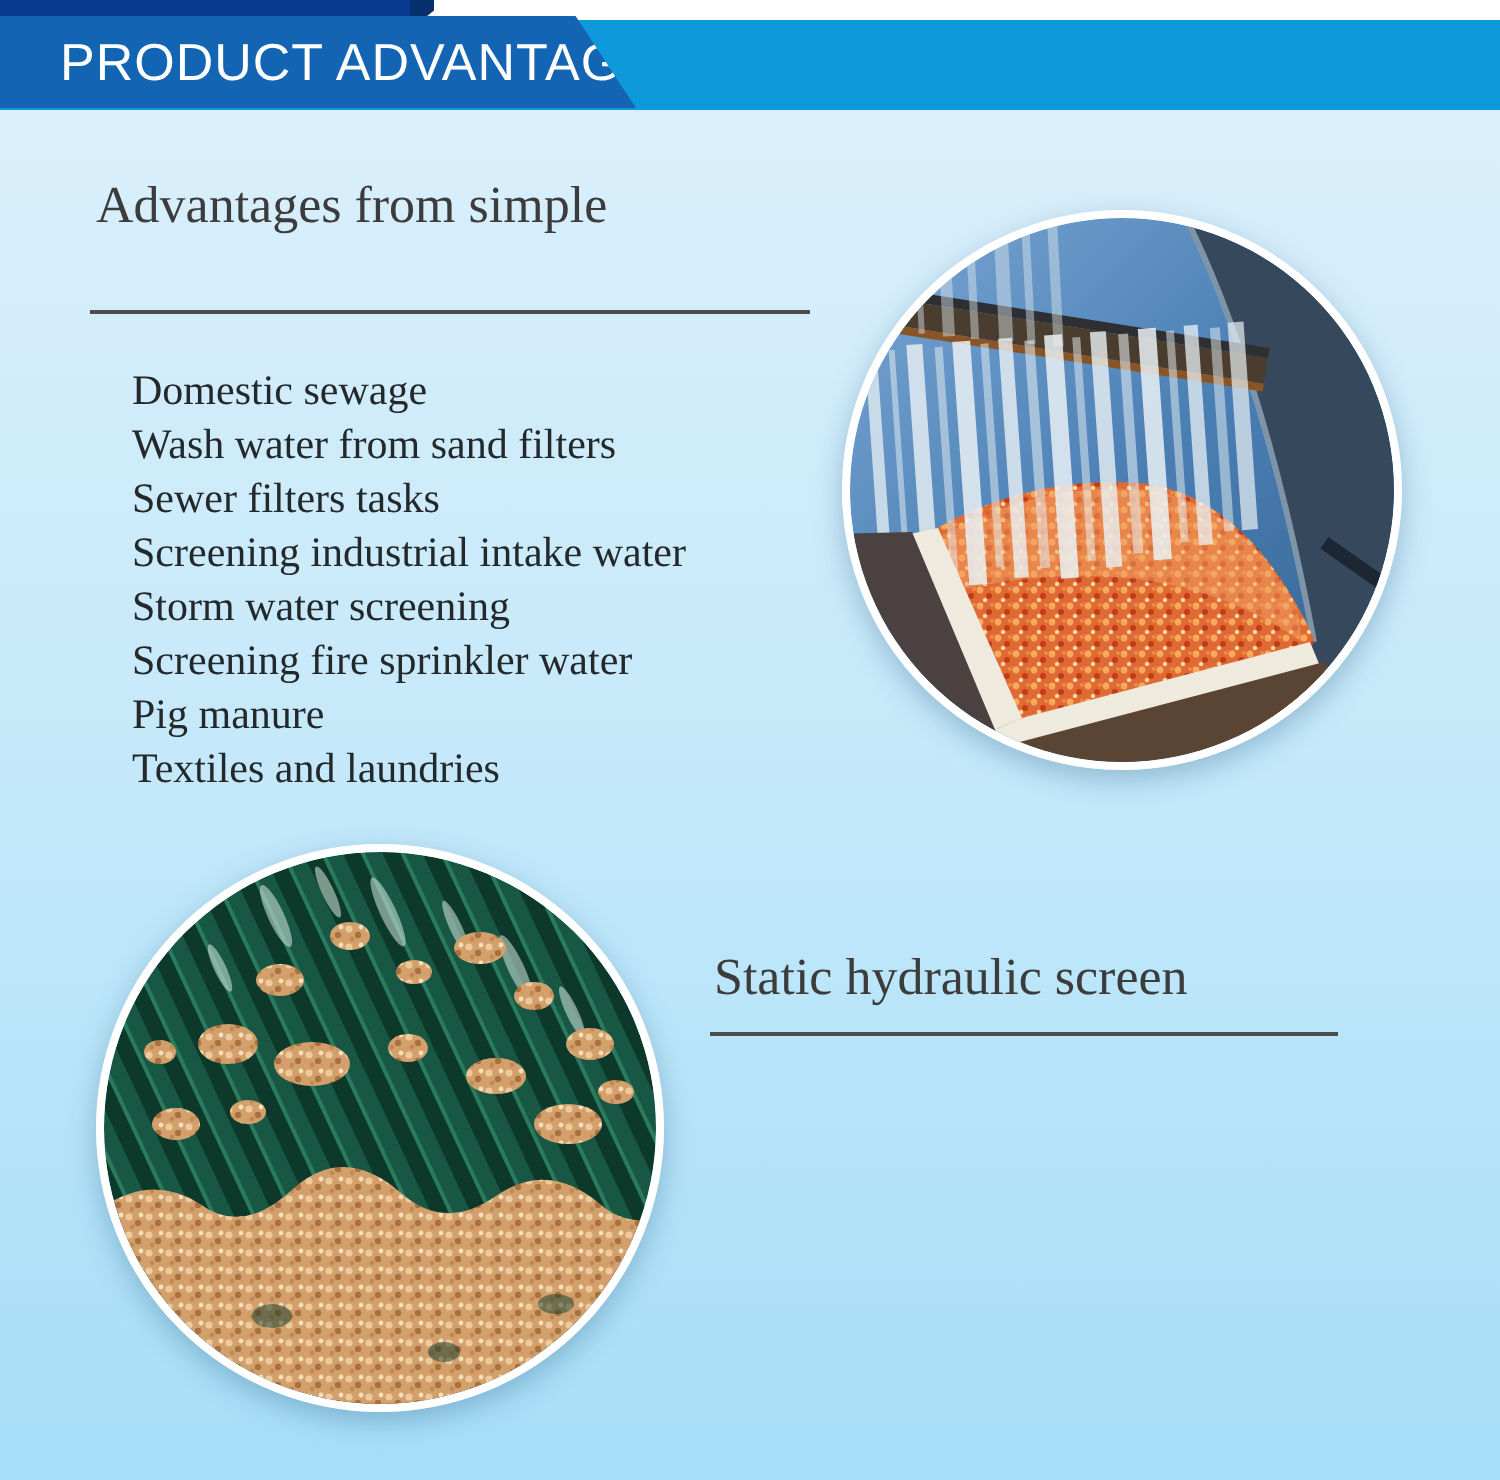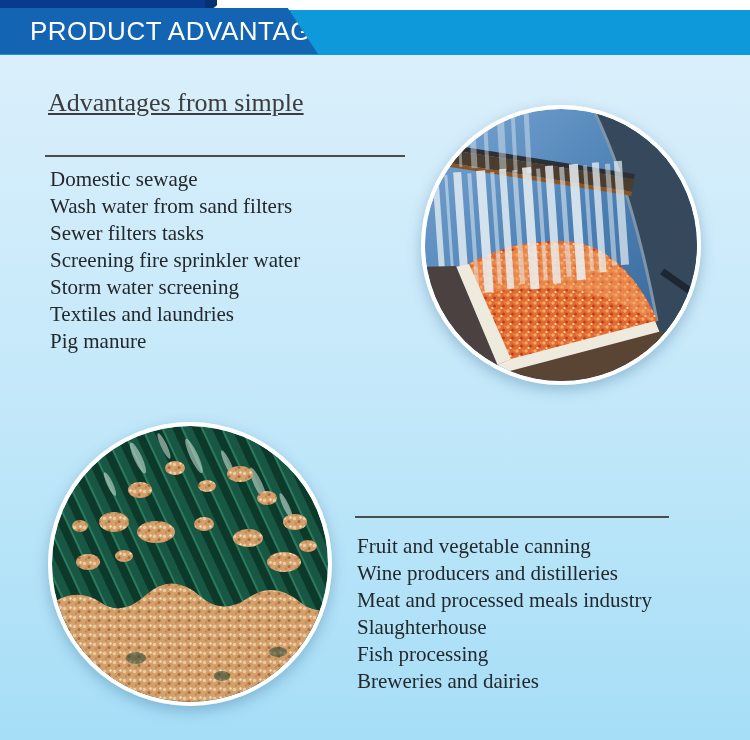--- a/index.html
+++ b/index.html
@@ -22,26 +22,26 @@
     background:var(--banner-blue,#1464b4);
     clip-path:polygon(0 0,90.5% 0,100% 100%,0 100%);
     display:flex;align-items:center;padding-left:30px;box-sizing:border-box;
   }
   .banner-title{
     font-family:"Liberation Sans", sans-serif;
     font-size:26px;color:#ffffff;letter-spacing:.5px;white-space:nowrap;
   }
   
   .heading{color:var(--heading-text,#3c3c3c);font-size:26px;line-height:30px;}
-  .heading-left{position:absolute;left:48px;top:88px;text-decoration:underline;}
+  .heading-left{position:absolute;left:48px;top:88px;}
   .heading-right{position:absolute;left:357px;top:474px;}
   .rule{position:absolute;height:2px;background:#4d4d4d;}
   .rule-left{left:45px;top:155px;width:360px;}
   .rule-right{left:355px;top:516px;width:314px;}
-  .adv-list{position:absolute;margin:0;padding:0;list-style:none;
+  .adv-list{position:absolute;margin:16px;padding:0;list-style:none;
     font-size:21px;line-height:27px;color:var(--body-text,#23282b);}
   .list-left{left:50px;top:166px;}
   .list-right{left:357px;top:533px;}
   
   .photo{
     position:absolute;border-radius:50%;border:4px solid #ffffff;overflow:hidden;margin:0;padding:0;
     box-shadow:0 5px 14px rgba(50,100,140,.35);
   }
   .photo svg{display:block;width:100%;height:100%;}
   #photo-machine{left:421px;top:105px;width:272px;height:272px;}
@@ -62,35 +62,29 @@
   </div>
 
   <div class="heading heading-left">
     <div>Advantages from simple</div>
   </div>
   <div class="rule rule-left"></div>
   <ul class="adv-list list-left">
     <li>Domestic sewage</li>
     <li>Wash water from sand filters</li>
     <li>Sewer filters tasks</li>
+    <li>Screening industrial intake water</li>
+    <li>Storm water screening</li>
     <li>Screening fire sprinkler water</li>
-    <li>Storm water screening</li>
+    <li>Pig manure</li>
     <li>Textiles and laundries</li>
-    <li>Pig manure</li>
   </ul>
 
+  <div class="heading heading-right">Static hydraulic screen</div>
   <div class="rule rule-right"></div>
-  <ul class="adv-list list-right">
-    <li>Fruit and vegetable canning</li>
-    <li>Wine producers and distilleries</li>
-    <li>Meat and processed meals industry</li>
-    <li>Slaughterhouse</li>
-    <li>Fish processing</li>
-    <li>Breweries and dairies</li>
-  </ul>
 
   <figure class="photo" id="photo-machine" aria-label="screening-machine-photo">
     <svg viewBox="0 0 272 272" xmlns="http://www.w3.org/2000/svg">
       <defs>
         <linearGradient id="g-steel" x1="0" y1="0" x2="1" y2="1">
           <stop offset="0" stop-color="#7aa7d4"></stop>
             <stop offset=".5" stop-color="#4b7fb4"></stop>
             <stop offset="1" stop-color="#33618f"></stop>
         </linearGradient>
         <pattern id="p-or" width="9" height="8" patternUnits="userSpaceOnUse">

